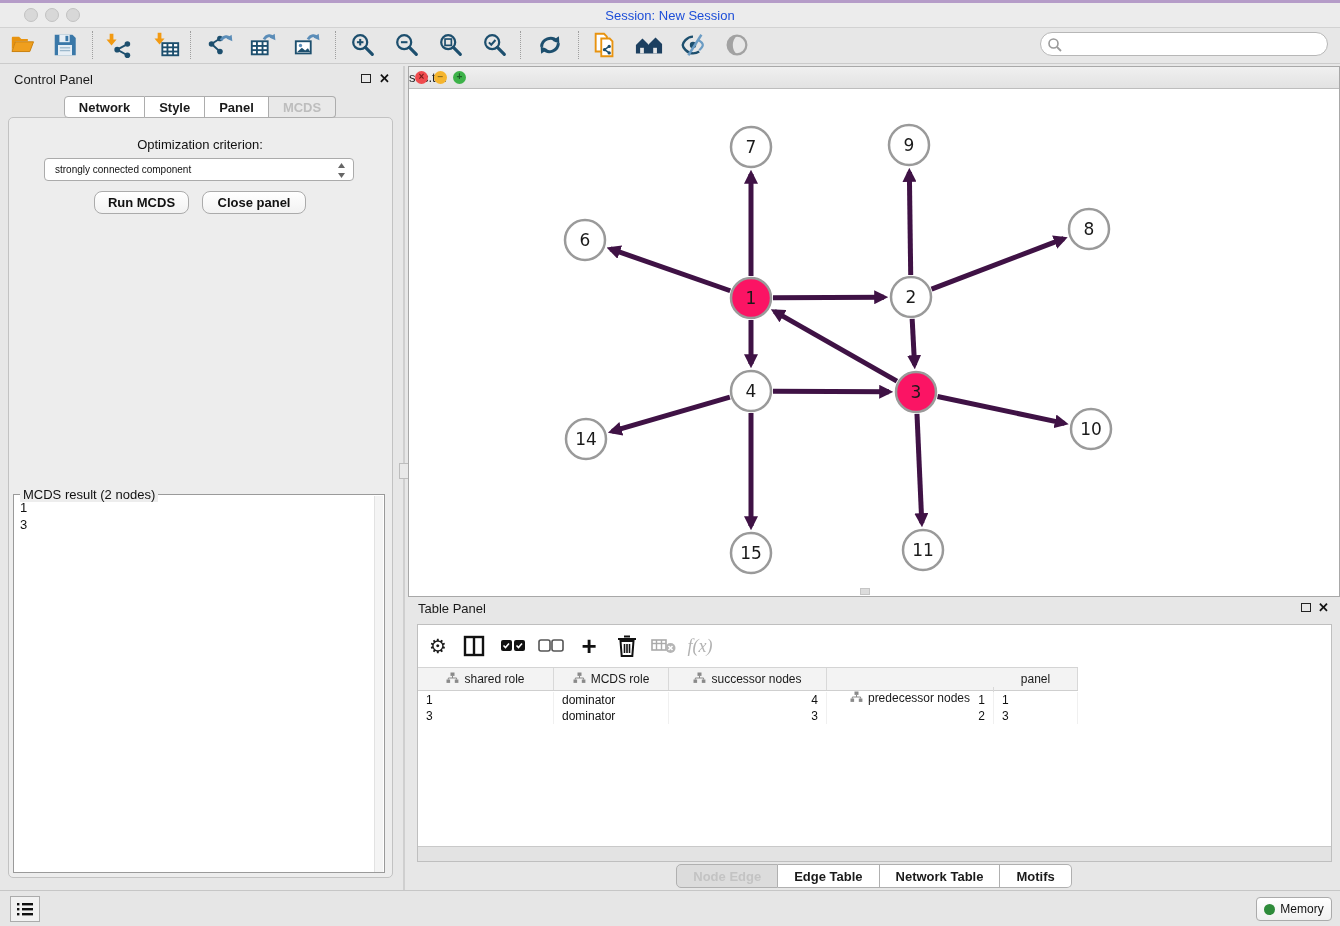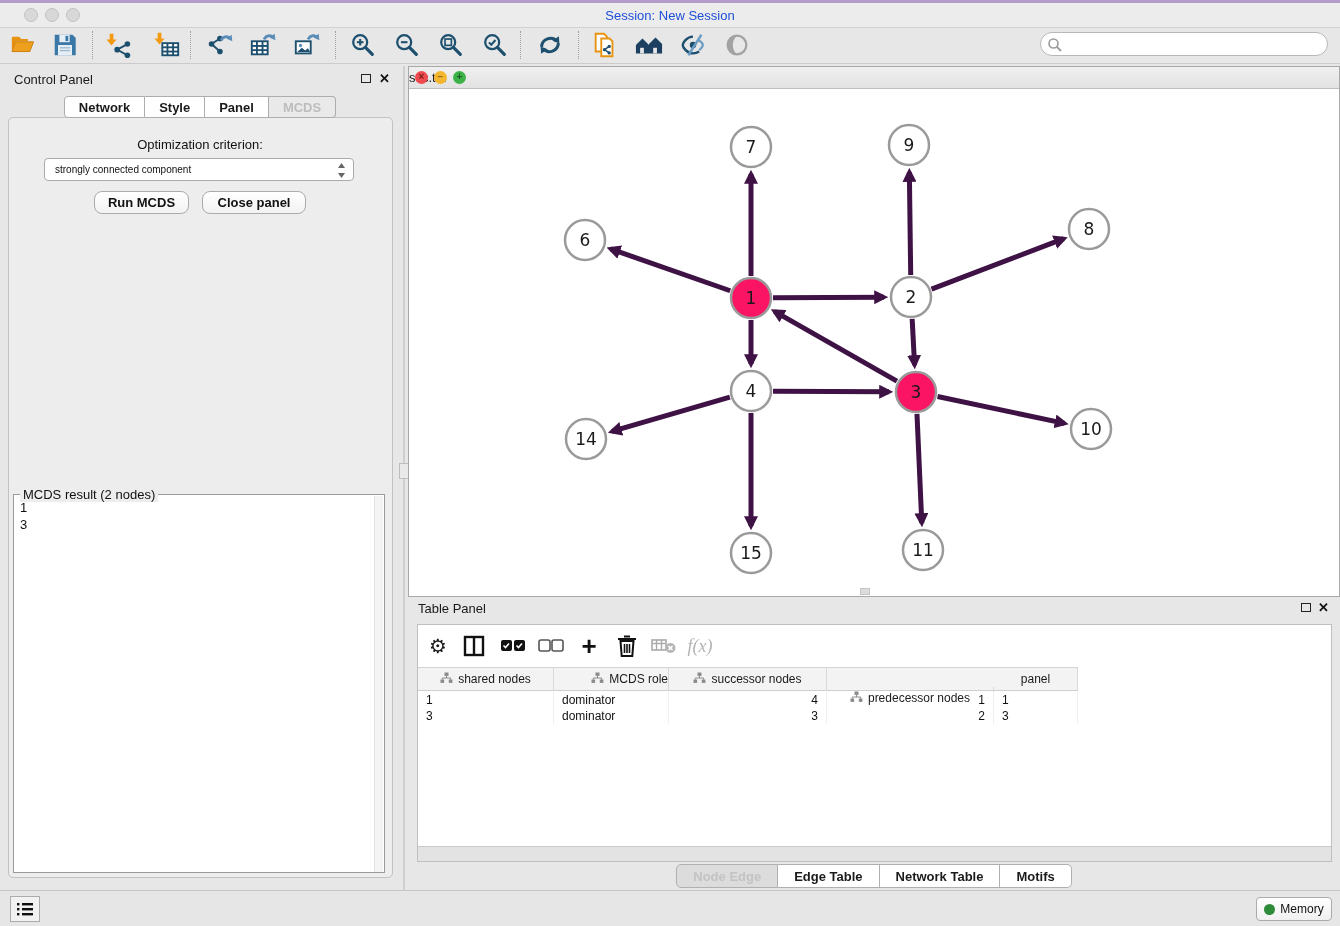--- a/index.html
+++ b/index.html
@@ -387,23 +387,23 @@
       </div>
   </div>
   <div class="tp-grid-header" id="tp-header">
       <div class="th" style="width: 136px;">
         <span><svg width="13" height="12" viewBox="0 0 13 12">
             <rect x="4.5" y="0.5" width="4" height="3.4" fill="#8a8a8a"></rect>
             <rect x="0.5" y="7.5" width="3.6" height="3.4" fill="#8a8a8a"></rect>
             <rect x="8.8" y="7.5" width="3.6" height="3.4" fill="#8a8a8a"></rect>
             <path d="M6.5 4v2M2.3 7.5V6h8.3v1.5" stroke="#8a8a8a" fill="none" stroke-width="1"></path>
           </svg></span>
-        <span>shared nodes</span>
-      </div>
-      <div class="th" style="width: 115px; justify-content: flex-end;">
+        <span>shared role</span>
+      </div>
+      <div class="th" style="width: 115px;">
         <span><svg width="13" height="12" viewBox="0 0 13 12">
             <rect x="4.5" y="0.5" width="4" height="3.4" fill="#8a8a8a"></rect>
             <rect x="0.5" y="7.5" width="3.6" height="3.4" fill="#8a8a8a"></rect>
             <rect x="8.8" y="7.5" width="3.6" height="3.4" fill="#8a8a8a"></rect>
             <path d="M6.5 4v2M2.3 7.5V6h8.3v1.5" stroke="#8a8a8a" fill="none" stroke-width="1"></path>
           </svg></span>
         <span>MCDS role</span>
       </div>
       <div class="th" style="width: 158px;">
         <span><svg width="13" height="12" viewBox="0 0 13 12">

